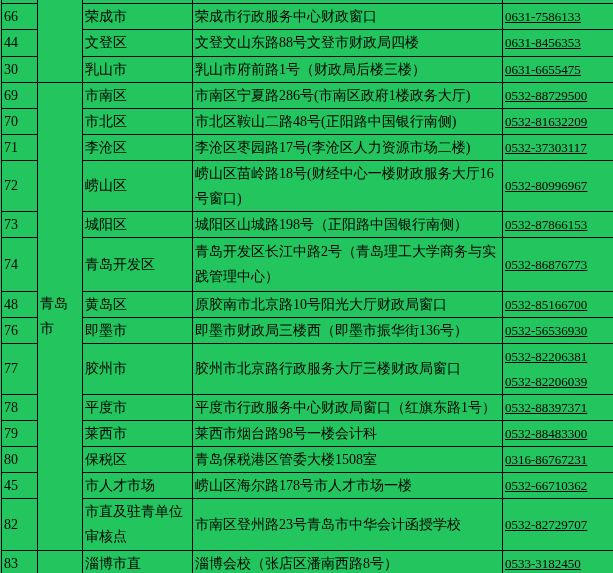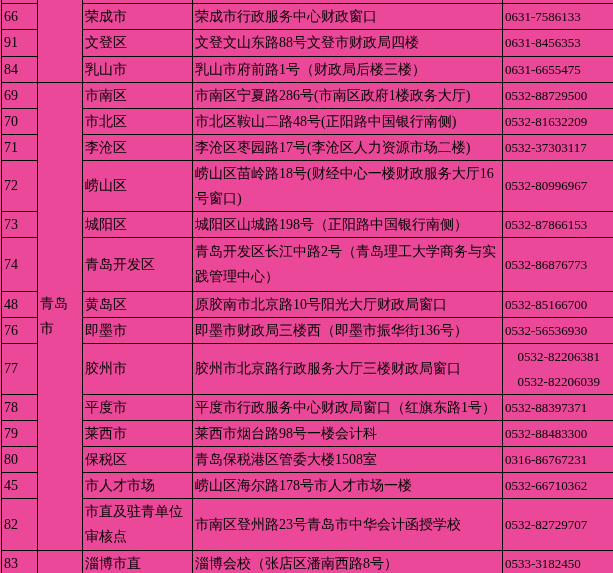--- a/index.html
+++ b/index.html
@@ -1,34 +1,34 @@
 <!DOCTYPE html>
 <html><head>
 <meta charset="utf-8">
 <style>
   html,body{margin:0;padding:0;background:#fff;}
   .page{
-    width:613px;height:573px;overflow:hidden;background:#ec4899;position:relative;
+    width:613px;height:573px;overflow:hidden;background:#22c55e;position:relative;
     font-family:"Liberation Serif","DejaVu Serif",serif;color:#000;
   }
   table.grid{
     border-collapse:collapse;table-layout:fixed;margin-left:1px;width:612px;
     font-size:14px;line-height:25px;
   }
   table.grid td{
     border:1px solid #000;vertical-align:middle;padding:0 1px 0 2px;
     overflow:hidden;word-break:break-all;
   }
-  table.grid td:last-child{border-right:none;}
+  table.grid td:last-child{border-right:none;text-decoration:underline;}
   tr.cut-top > td{border-top:none;}
   td.no-bottom{border-bottom:none;}
   td.num{padding-left:2px;}
   td.city{padding-left:1px;margin-top:7px;}
   td.phone{font-size:13px;white-space:nowrap;padding-left:2px;}
-  td.phone div{line-height:25px;text-align:center;}
+  td.phone div{line-height:25px;}
 </style>
 </head>
 <body>
 
 <div class="page">
   <table class="grid">
     <colgroup>
       <col style="width:36px">
         <col style="width:45px">
         <col style="width:110px">
@@ -43,27 +43,27 @@
         <td></td>
         <td class="phone"></td>
       </tr>
       <tr style="height:26px">
         <td class="num">66</td>
         <td>荣成市</td>
         <td>荣成市行政服务中心财政窗口</td>
         <td class="phone">0631-7586133</td>
       </tr>
       <tr style="height:27px">
-        <td class="num">91</td>
+        <td class="num">44</td>
         <td>文登区</td>
         <td>文登文山东路88号文登市财政局四楼</td>
         <td class="phone">0631-8456353</td>
       </tr>
       <tr style="height:26px">
-        <td class="num">84</td>
+        <td class="num">30</td>
         <td>乳山市</td>
         <td>乳山市府前路1号（财政局后楼三楼）</td>
         <td class="phone">0631-6655475</td>
       </tr>
       <tr style="height:24px">
         <td class="num">69</td>
         <td class="city" rowspan="14">青岛市</td>
         <td>市南区</td>
         <td>市南区宁夏路286号(市南区政府1楼政务大厅)</td>
         <td class="phone">0532-88729500</td>

